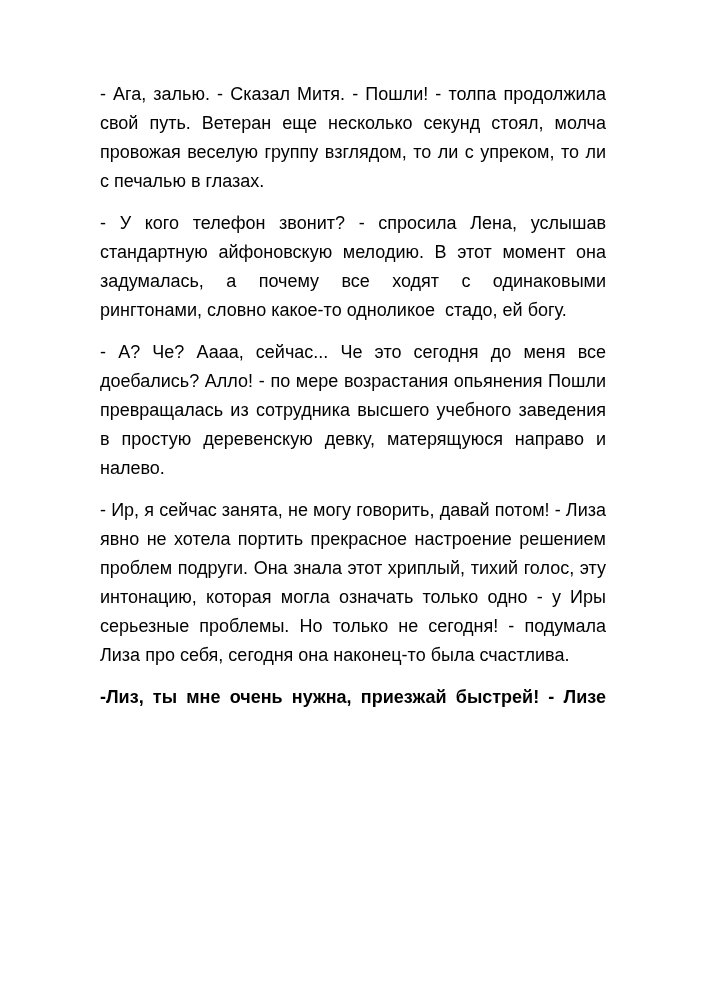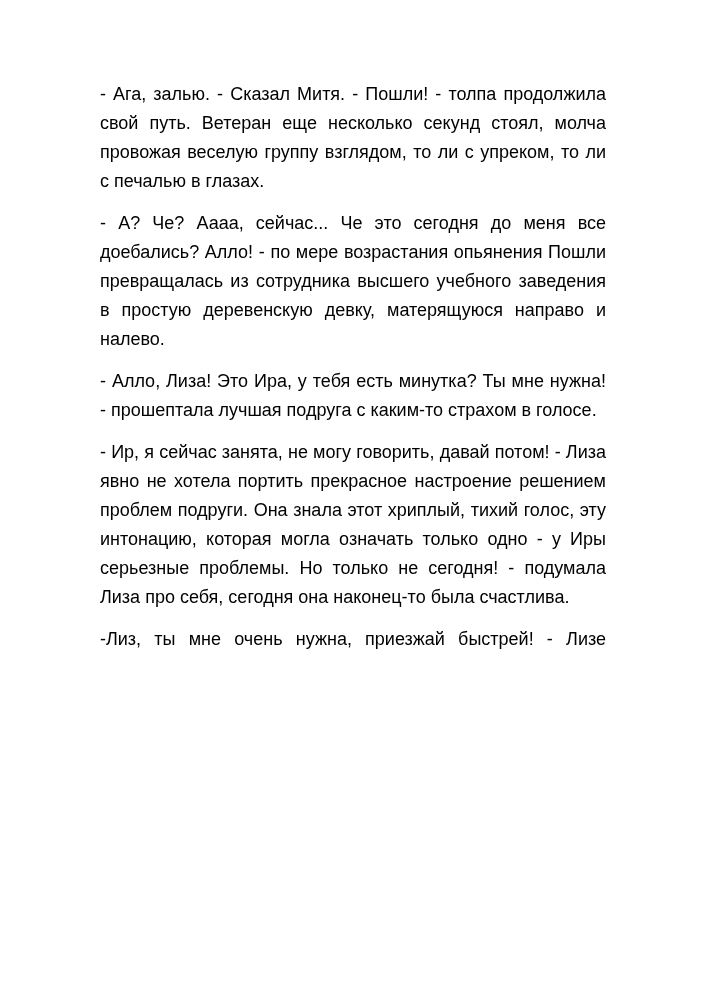--- a/index.html
+++ b/index.html
@@ -36,39 +36,40 @@
     margin: 0 0 13px 0;
     text-indent: 0;
     white-space: pre-wrap;
     -webkit-font-smoothing: antialiased;
     hyphens: none;
     word-spacing: 0px;
   }
 
   .para:last-child {
     margin-bottom: 0;
+    font-weight: bold;
   }
 
   
   .para.cut-off {
     text-align-last: justify;
   }
 </style>
 </head>
 <body>
 
 <div class="page">
   <div class="text-column">
 
     <p class="para">- Ага, залью. - Сказал Митя. - Пошли! - толпа продолжила свой путь. Ветеран еще несколько секунд стоял, молча провожая веселую группу взглядом, то ли с упреком, то ли с печалью в глазах.</p>
 
+    <p class="para">- У кого телефон звонит? - спросила Лена, услышав стандартную айфоновскую мелодию. В этот момент она задумалась, а почему все ходят с одинаковыми рингтонами, словно какое-то одноликое  стадо, ей богу.</p>
 
 
     <p class="para">- А? Че? Аааа, сейчас... Че это сегодня до меня все доебались? Алло! - по мере возрастания опьянения Пошли превращалась из сотрудника высшего учебного заведения в простую деревенскую девку, матерящуюся направо и налево.</p>
 
-    <p class="para">- Алло, Лиза! Это Ира, у тебя есть минутка? Ты мне нужна! - прошептала лучшая подруга с каким-то страхом в голосе.</p>
 
     <p class="para">- Ир, я сейчас занята, не могу говорить, давай потом! - Лиза явно не хотела портить прекрасное настроение решением проблем подруги. Она знала этот хриплый, тихий голос, эту интонацию, которая могла означать только одно - у Иры серьезные проблемы. Но только не сегодня! - подумала Лиза про себя, сегодня она наконец-то была счастлива.</p>
 
     <p class="para cut-off">-Лиз, ты мне очень нужна, приезжай быстрей! - Лизе</p>
 
   </div>
 </div>
 
 </body></html>

